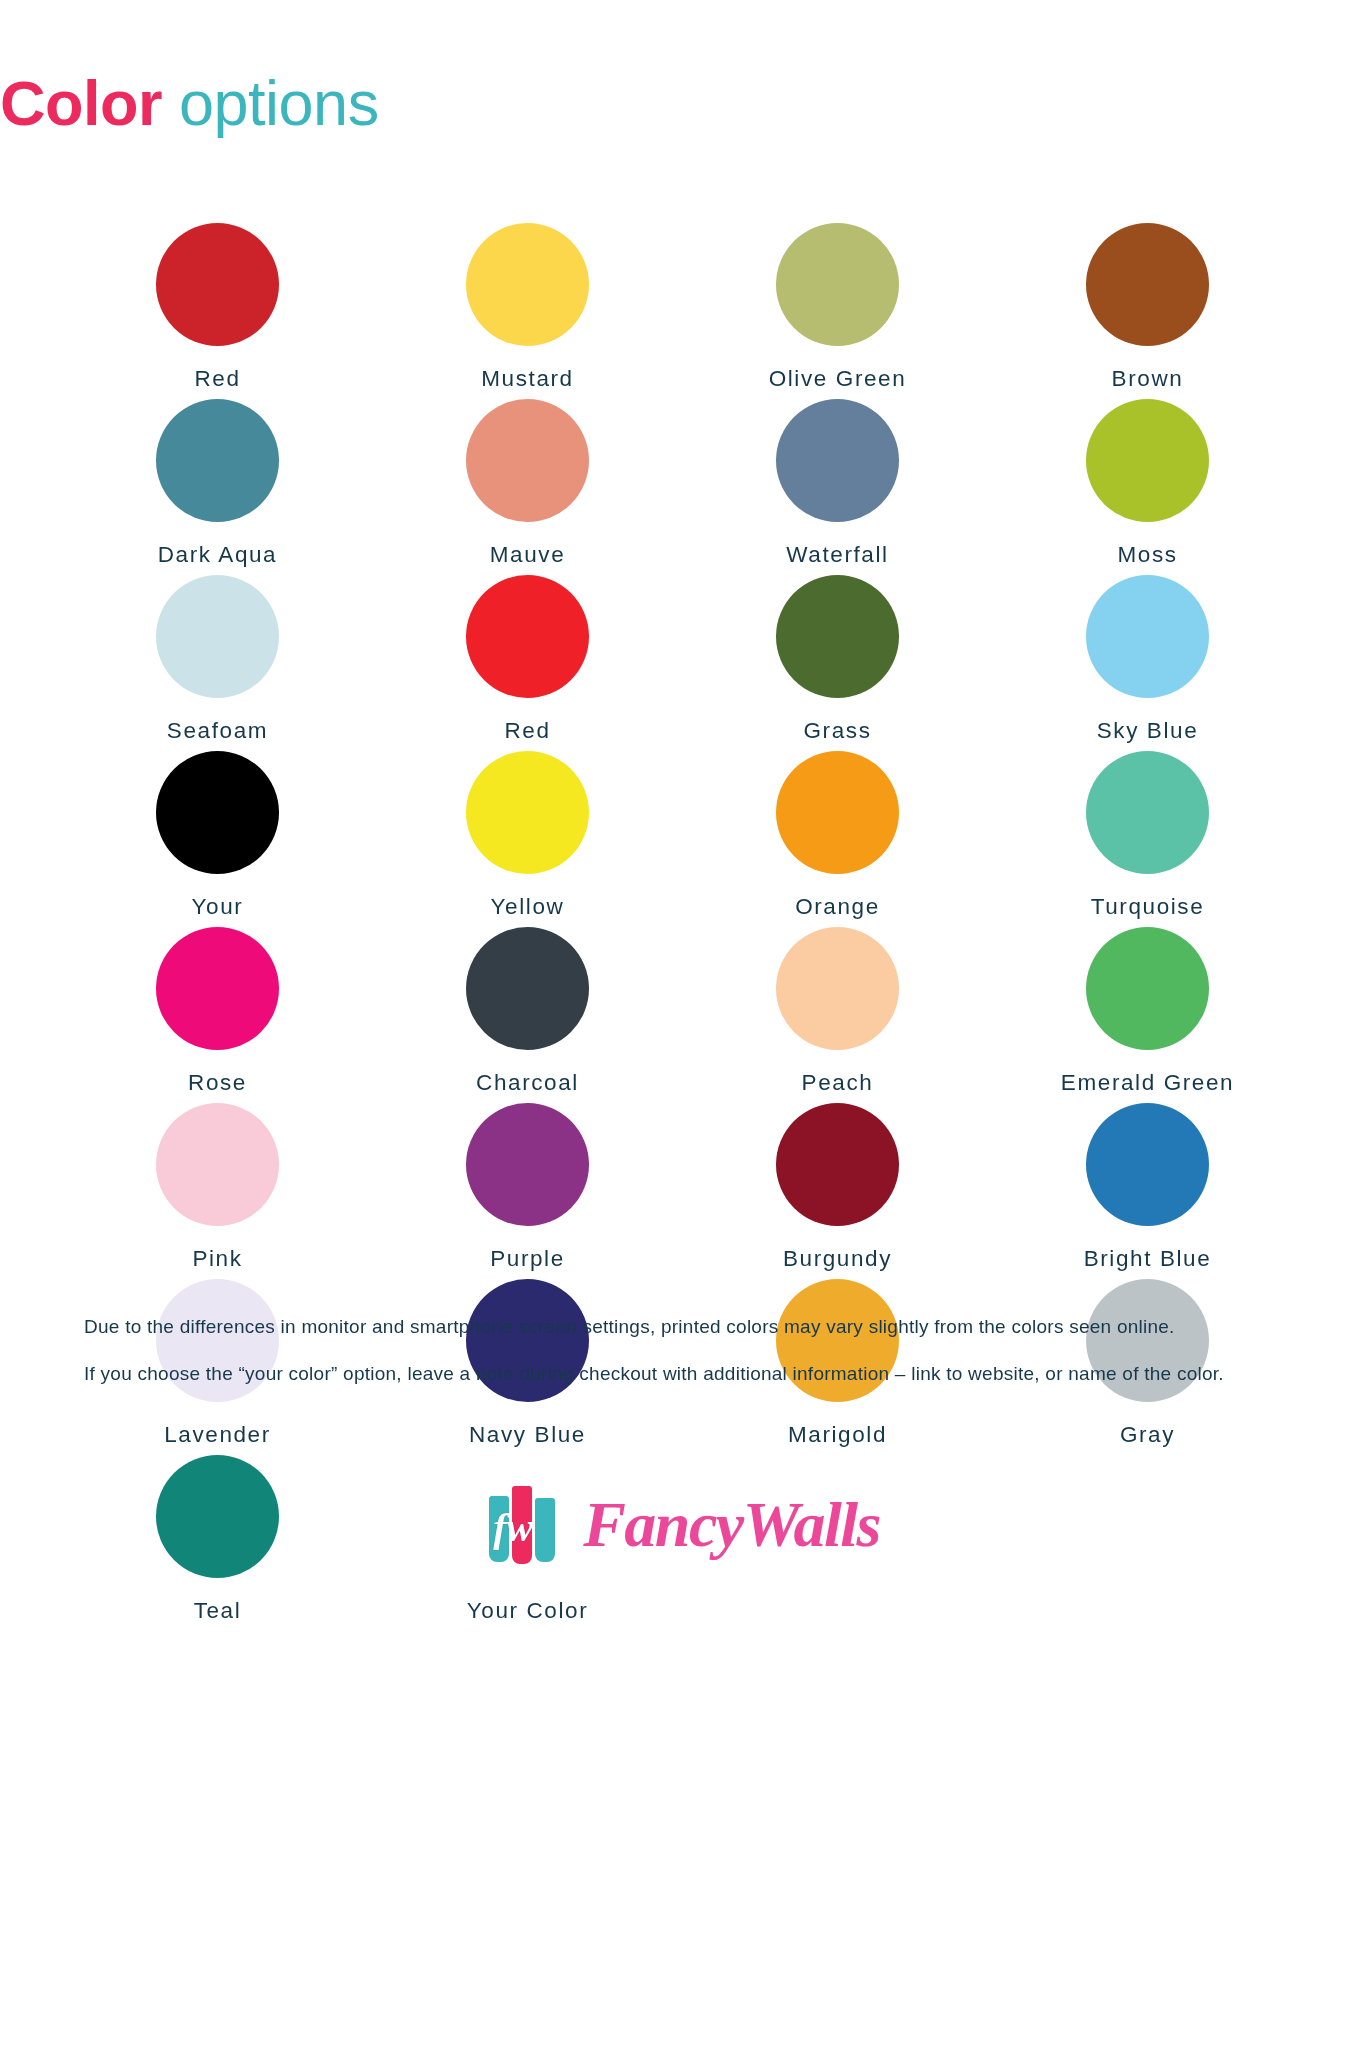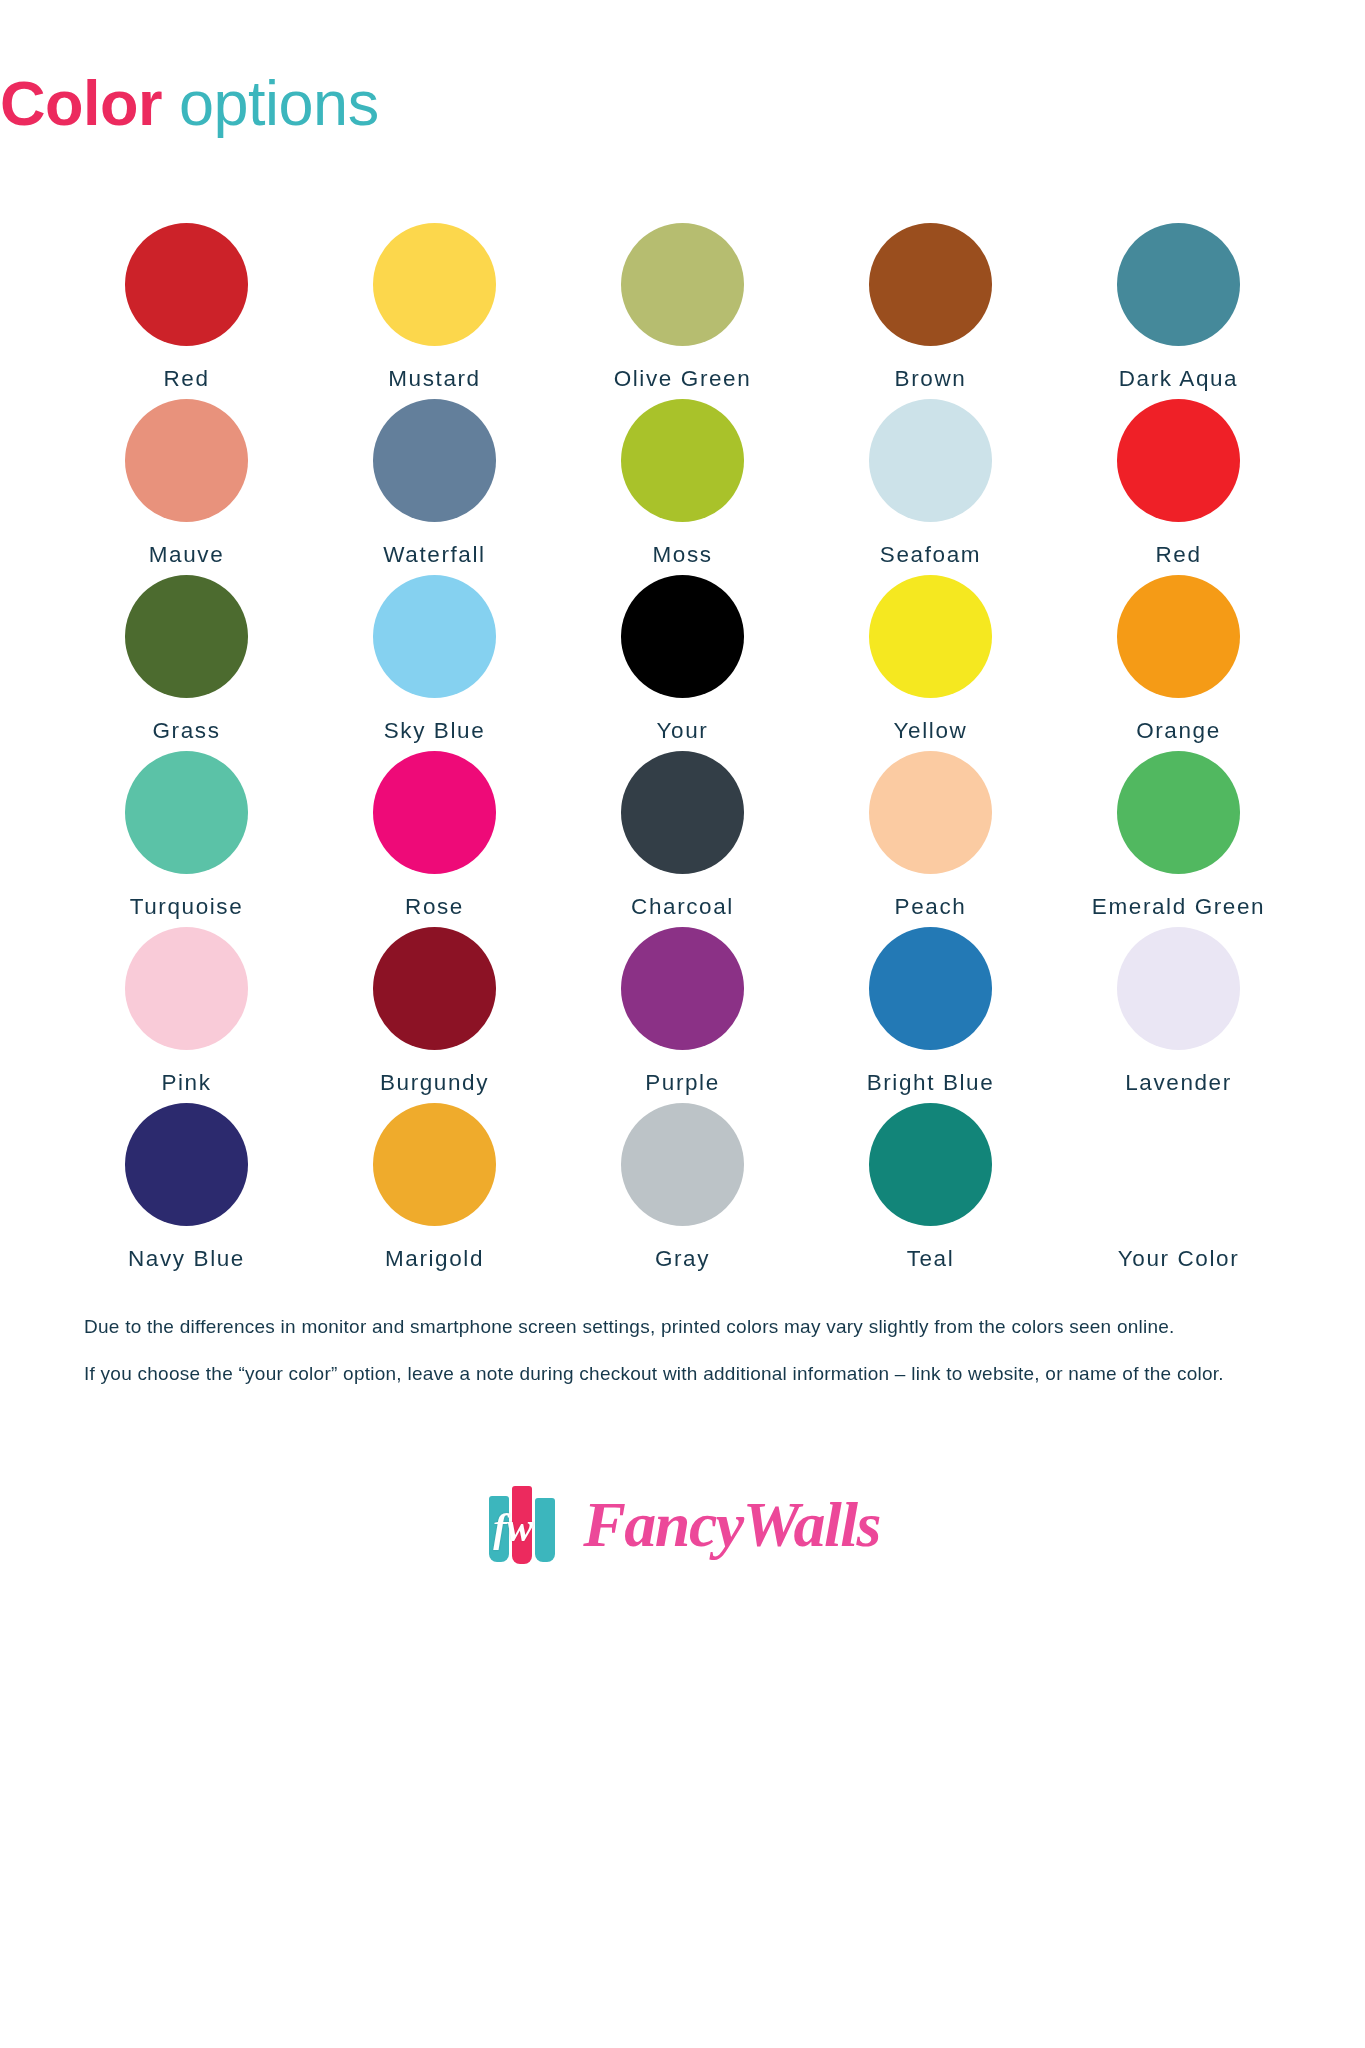--- a/index.html
+++ b/index.html
@@ -30,21 +30,21 @@
   }
   .title .word-color { color: #ec2a5e; }
   .title .word-options { color: #3cb6bd; font-weight: normal; }
 
   
   .grid {
     margin: 0 auto;
     padding-top: 42px;
     width: 1240px;
     display: grid;
-    grid-template-columns: repeat(5, 1fr);
+    grid-template-columns: repeat(4, 1fr);
     row-gap: 0px;
   }
   .cell {
     display: flex;
     flex-direction: column;
     align-items: center;
     height: 176px;
   }
   .swatch {
     width: 123px;
@@ -216,26 +216,26 @@
       </div>
       <div class="cell">
         <div class="swatch" style="background: rgb(81, 184, 96);"></div>
         <div class="cell-label">Emerald Green</div>
       </div>
       <div class="cell">
         <div class="swatch" style="background: rgb(249, 203, 216);"></div>
         <div class="cell-label">Pink</div>
       </div>
       <div class="cell">
+        <div class="swatch" style="background: rgb(139, 49, 134);"></div>
+        <div class="cell-label">Purple</div>
+      </div>
+      <div class="cell">
         <div class="swatch" style="background: rgb(140, 18, 37);"></div>
         <div class="cell-label">Burgundy</div>
-      </div>
-      <div class="cell">
-        <div class="swatch" style="background: rgb(139, 49, 134);"></div>
-        <div class="cell-label">Purple</div>
       </div>
       <div class="cell">
         <div class="swatch" style="background: rgb(35, 121, 181);"></div>
         <div class="cell-label">Bright Blue</div>
       </div>
       <div class="cell">
         <div class="swatch" style="background: rgb(234, 230, 244);"></div>
         <div class="cell-label">Lavender</div>
       </div>
       <div class="cell">

